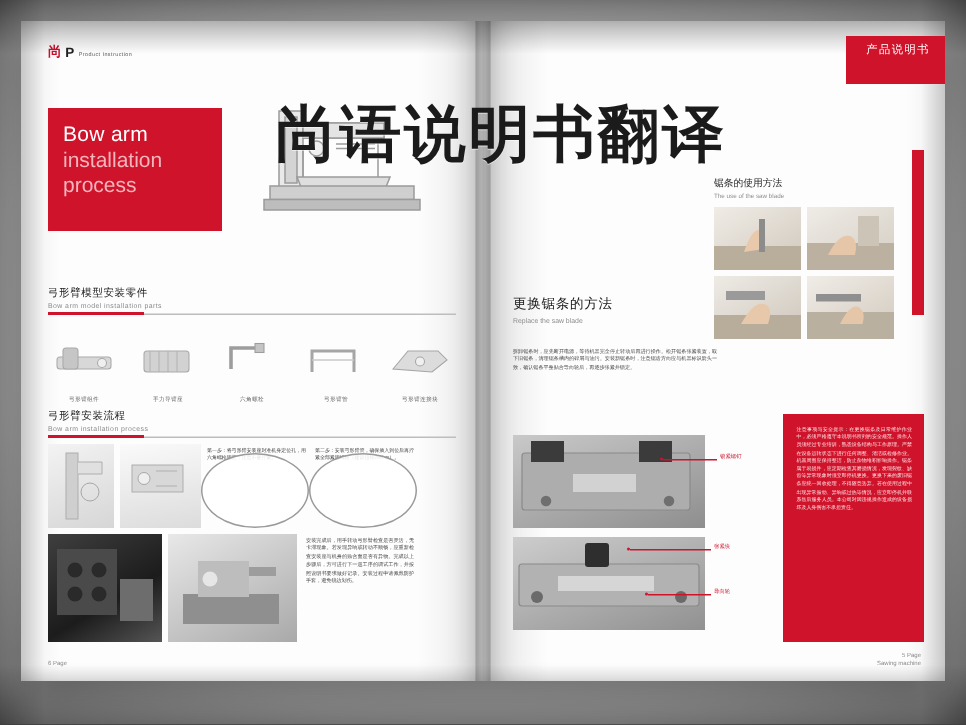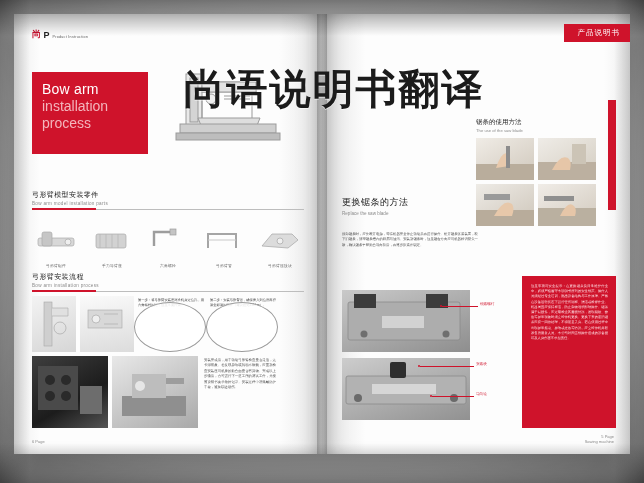--- a/index.html
+++ b/index.html
@@ -228,21 +228,21 @@
 
   
   .red-tab {
     position: absolute;
     right: 0;
     top: 10px;
     background: #cf132b;
     color: #fff;
     font-size: 7.5px;
     letter-spacing: 1px;
-    padding: 4px 10px 4px 14px;
+    padding: 4px 10px 18px 14px;
     z-index: 4;
   }
   .red-col {
     position: absolute;
     right: 14px;
     top: 86px;
     width: 8px;
     height: 110px;
     background: #cf132b;
   }

